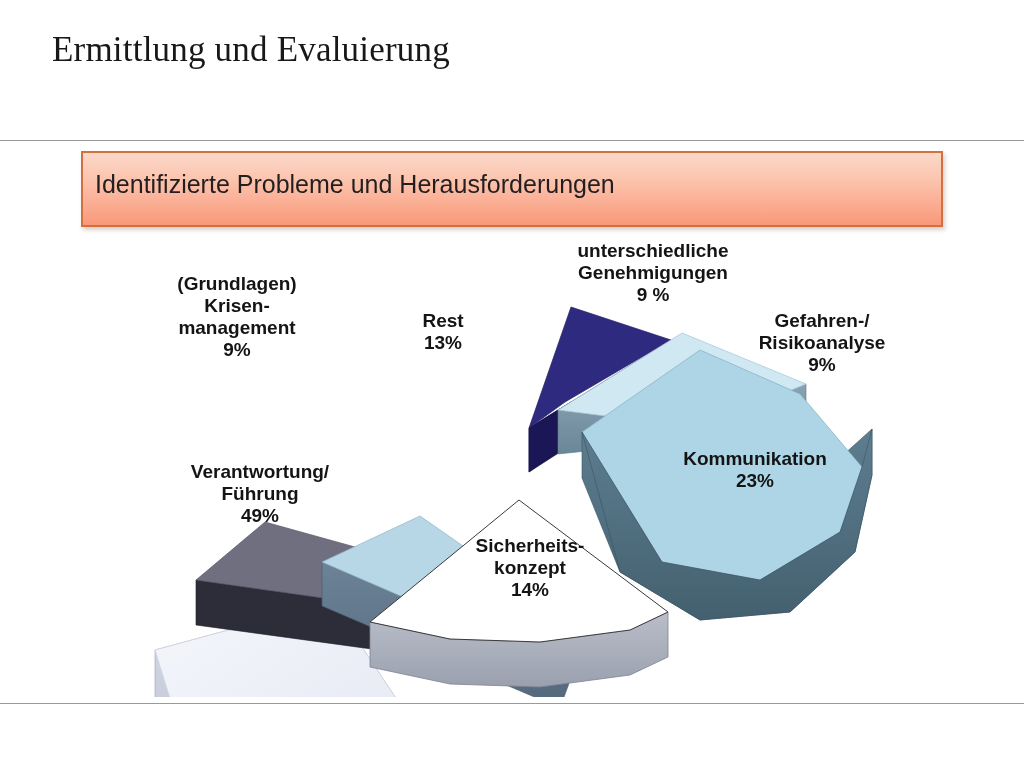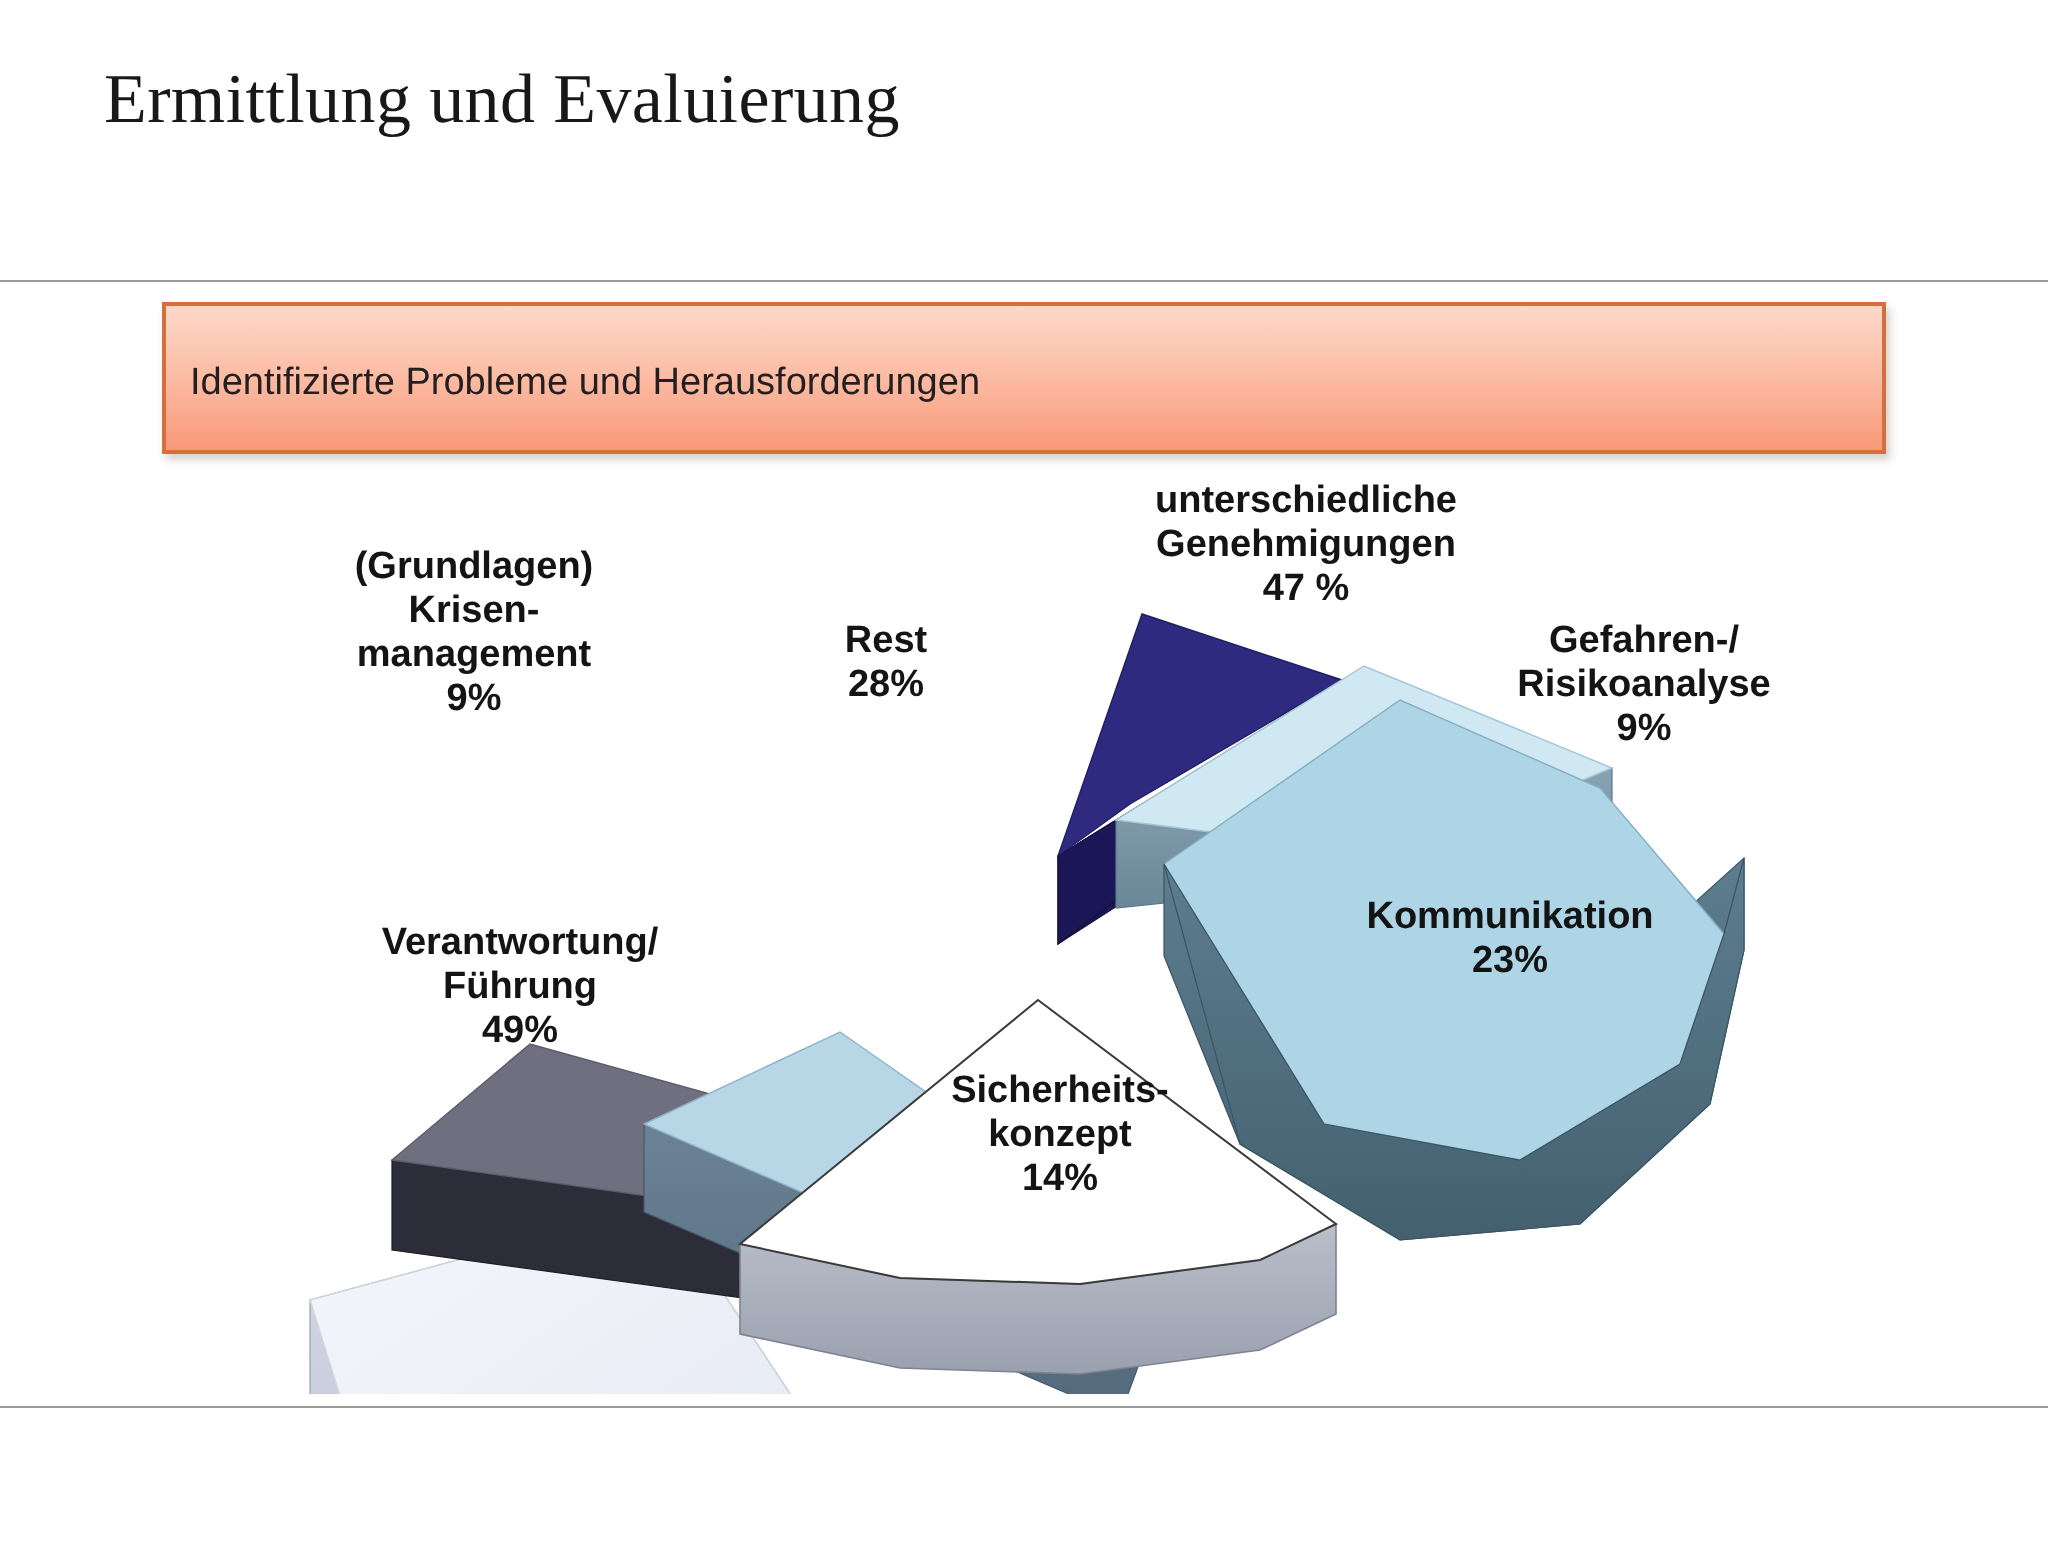--- a/index.html
+++ b/index.html
@@ -45,23 +45,23 @@
     width: 862px;
     height: 76px;
     box-sizing: border-box;
     border: 2px solid #d2703f;
     background: linear-gradient(to bottom, #fbd8c9 0%, #fcc9b4 28%, #fbb39a 62%, #f99878 100%);
     box-shadow: 2px 3px 4px rgba(120,90,70,0.28);
   }
   #banner-text {
     position: absolute;
     left: 12px;
-    top: 28px;
+    top: 17px;
     font-family: "Liberation Sans", sans-serif;
-    font-size: 19px;
+    font-size: 25px;
     color: #231f20;
     white-space: nowrap;
   }
 
   
   #chart-area {
     position: absolute;
     left: 0;
     top: 232px;
     width: 1024px;
@@ -170,38 +170,38 @@
       <g>
         <path d="M 370 390 L 370 435 L 450 452 L 540 455 L 630 443 L 668 425 L 668 380
                  L 630 398 L 540 410 L 450 407 Z" fill="url(#gSicherSide)" stroke="#7d8391" stroke-width="0.8"></path>
         <path d="M 519 268 L 668 380 L 630 398 L 540 410 L 450 407 L 370 390 Z" fill="#ffffff" stroke="#3a3a3a" stroke-width="1"></path>
       </g>
     </svg>
   </div>
 
   <div class="pie-label" id="label-unterschiedliche">unterschiedliche
 Genehmigungen
-47 %</div>
+9 %</div>
   <div class="pie-label" id="label-gefahren">Gefahren-/
 Risikoanalyse
 9%</div>
   <div class="pie-label" id="label-kommunikation">Kommunikation
 23%</div>
   <div class="pie-label" id="label-sicherheit">Sicherheits-
 konzept
 14%</div>
   <div class="pie-label" id="label-verantwortung">Verantwortung/
 Führung
 49%</div>
   <div class="pie-label" id="label-krisen">(Grundlagen)
 Krisen-
 management
 9%</div>
   <div class="pie-label" id="label-rest">Rest
-28%</div>
+13%</div>
 
   <div class="rule" id="rule-bottom"></div>
   <div id="footer">
 
     
 
     
 
   </div>
 

